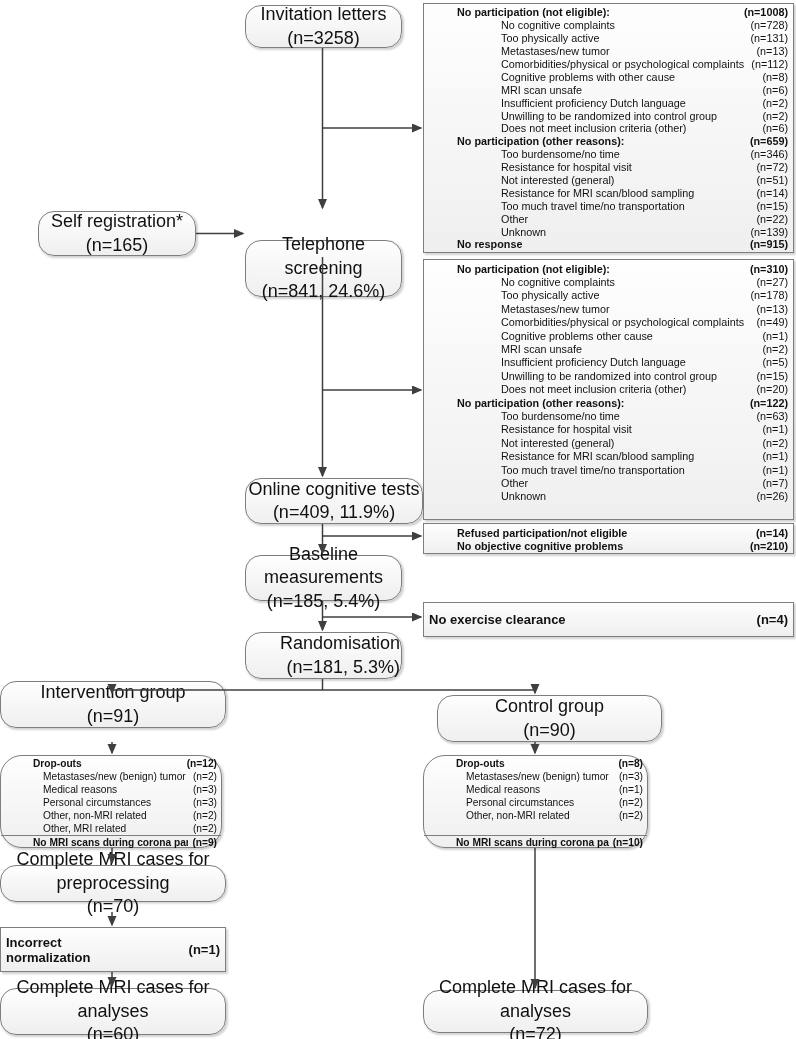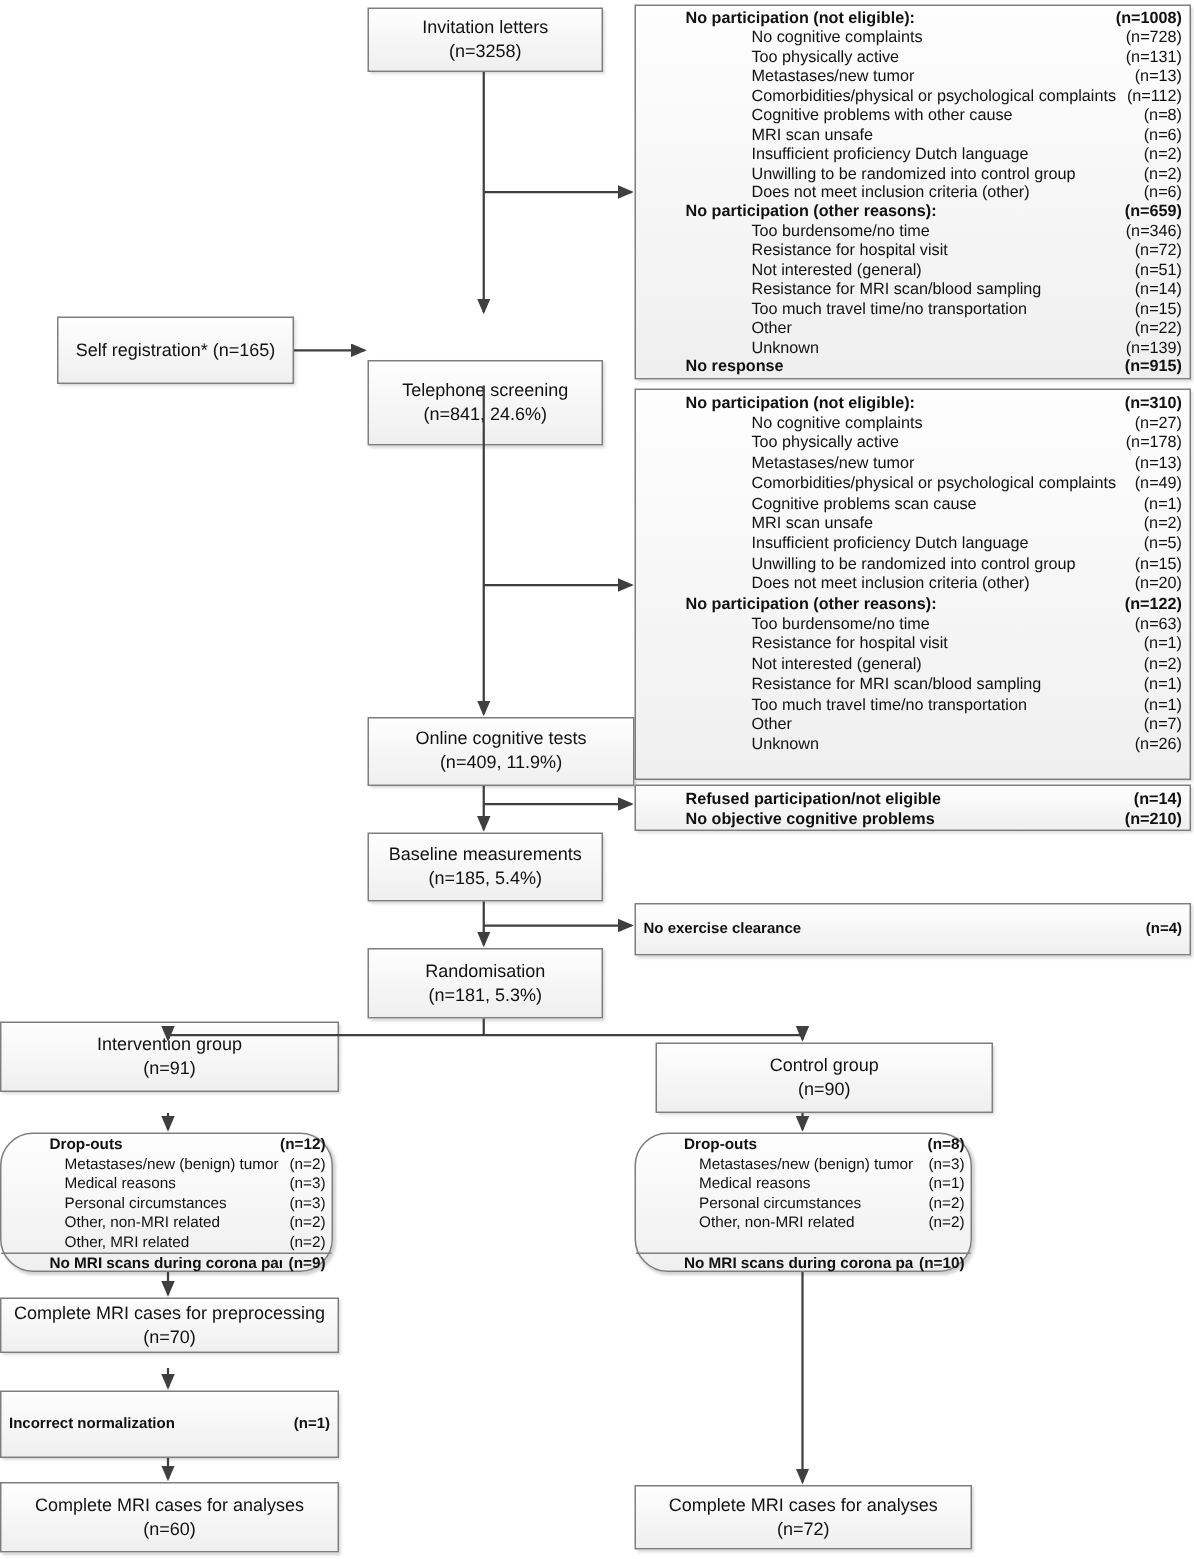--- a/index.html
+++ b/index.html
@@ -2,37 +2,37 @@
 <html><head>
 <meta charset="utf-8">
 <style>
   html,body{margin:0;padding:0;background:#fff;}
   .canvas{position:relative;width:796px;height:1039px;background:#fff;
           font-family:"Liberation Sans",sans-serif;color:#111;overflow:hidden;}
   .box{position:absolute;box-sizing:border-box;border:1px solid #7e7e7e;
        background:linear-gradient(180deg,#fefefe 0%,#efefef 100%);
        box-shadow:1.5px 1.5px 2px rgba(0,0,0,.18);}
   .center{display:flex;flex-direction:column;align-items:center;justify-content:center;
-          text-align:center;font-size:12px;line-height:1.3;padding:1px;}
+          text-align:center;font-size:18px;line-height:1.3;padding:1px;border-radius:16px;}
   .list{padding:2px 5px;font-size:10.8px;}
   .row{display:flex;justify-content:space-between;align-items:center;white-space:nowrap;overflow:hidden;}
   .row .lbl{overflow:hidden;margin-left:28px;}
   .row .num{padding-left:4px;}
   .row.bold{font-weight:bold;}
   .list-big1 .row{height:12.9px;}
   .list-big2 .row{height:13.4px;}
   .list-ref .row{height:13.2px;}
   .list-ref{padding:2px 5px;}
   .list-big1 .row.indent .lbl,.list-big2 .row.indent .lbl{padding-left:44px;}
   .list-sm{padding:1px 4px;font-size:10.2px;border-radius:22px;}
   .list-sm .row{height:13px;}
   .list-sm .row.indent .lbl{padding-left:10px;}
   .list-sm .row.divider{border-top:1px solid #7e7e7e;margin:0 -4px;padding:0 4px;}
   .single{display:flex;align-items:center;justify-content:space-between;
-          font-weight:bold;font-size:10px;padding:0 5px;gap:44px;}
+          font-weight:bold;font-size:13px;padding:0 5px;gap:44px;}
   svg.arrows{position:absolute;left:0;top:0;pointer-events:none;}
 </style>
 </head>
 <body>
 
 <div class="canvas">
 
   <div class="box center" style="left:245px;top:5px;width:157px;height:43px;">
     <div>Invitation letters</div>
     <div>(n=3258)</div>
@@ -50,21 +50,21 @@
   <div class="box center" style="left:245px;top:478px;width:178px;height:46px;">
     <div>Online cognitive tests</div>
     <div>(n=409, 11.9%)</div>
   </div>
 
   <div class="box center" style="left:245px;top:555px;width:157px;height:46px;">
     <div>Baseline measurements</div>
     <div>(n=185, 5.4%)</div>
   </div>
 
-  <div class="box center" style="left:245px;top:632px;width:157px;height:47px;">
+  <div class="box center" style="left:245px;top:632px;width:157px;height:47px;align-items:flex-end;">
     <div>Randomisation</div>
     <div>(n=181, 5.3%)</div>
   </div>
 
   <div class="box center" style="left:0px;top:681px;width:226px;height:47px;text-align:center;">
     <div>Intervention group</div>
     <div>(n=91)</div>
   </div>
 
   <div class="box center" style="left:437px;top:695px;width:225px;height:47px;">
@@ -206,21 +206,21 @@
         <span class="lbl">Metastases/new tumor</span>
         <span class="num">(n=13)</span>
       </div>
 
       <div class="row indent">
         <span class="lbl">Comorbidities/physical or psychological complaints</span>
         <span class="num">(n=49)</span>
       </div>
 
       <div class="row indent">
-        <span class="lbl">Cognitive problems scan cause</span>
+        <span class="lbl">Cognitive problems other cause</span>
         <span class="num">(n=1)</span>
       </div>
 
       <div class="row indent">
         <span class="lbl">MRI scan unsafe</span>
         <span class="num">(n=2)</span>
       </div>
 
       <div class="row indent">
         <span class="lbl">Insufficient proficiency Dutch language</span>

